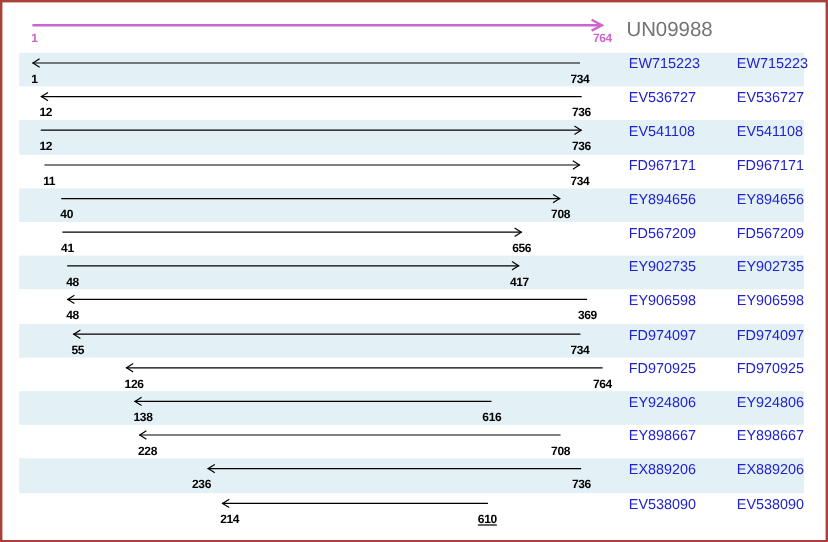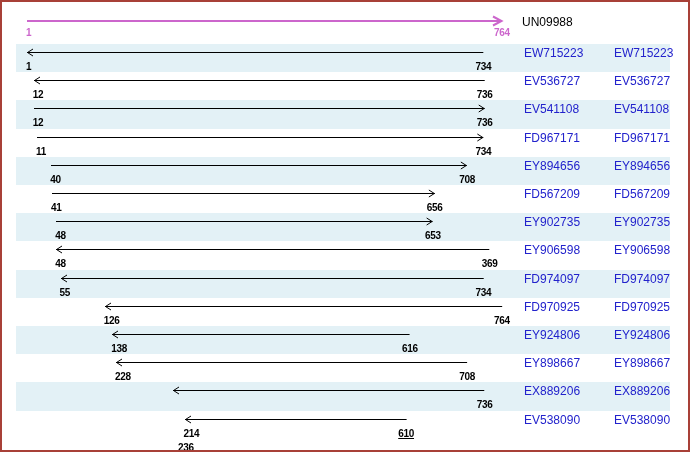--- a/index.html
+++ b/index.html
@@ -2,21 +2,21 @@
 <html><head>
 <meta charset="utf-8">
 <style>
   html,body{margin:0;padding:0;background:#fff;}
   .canvas{
     position:relative;width:690px;height:452px;box-sizing:border-box;
     border:2px solid #a84038;background:#ffffff;overflow:hidden;
     font-family:"Liberation Sans",sans-serif;
   }
   
-  .contig-name{position:absolute;top:13px;font-size:12px;color:#000000;white-space:nowrap;}
+  .contig-name{position:absolute;top:13px;font-size:17px;color:#737373;white-space:nowrap;}
   .num{
     position:absolute;font-size:10px;font-weight:bold;letter-spacing:-0.3px;
     color:#000;white-space:nowrap;line-height:11px;
   }
   .num.magenta{color:#cc66cc;}
   .num.centered{transform:translateX(-50%);}
   
   #rows{position:absolute;left:0;top:42px;right:0;}
   .row{position:absolute;left:0;width:100%;height:28.2px;}
   .rowbg{position:absolute;left:14px;width:654px;top:0;height:100%;}
@@ -109,21 +109,21 @@
     <a class="acc col1" style="left: 522px;">FD567209</a>
     <a class="acc col2" style="left: 612px;">FD567209</a>
   </div>
       <div class="row" style="top: 169.2px;">
     <div class="rowbg" style="background: rgb(227, 241, 246);"></div>
     <svg class="arrow-svg" width="376.6382699868939" height="11" style="left: 54.2595px;">
           <line x1="0" x2="376.6382699868939" y1="5.5" y2="5.5" stroke="#000000" stroke-width="1"></line>
           <path d="M 370.6382699868939 2 L 376.1382699868939 5.5 L 370.6382699868939 9" fill="none" stroke="#000000" stroke-width="1"></path>
         </svg>
     <span class="num start" style="left: 53.2595px; top: 17px;">48</span>
-    <span class="num centered end" style="left: 430.898px; top: 17px;">653</span>
+    <span class="num centered end" style="left: 430.898px; top: 17px;">417</span>
     <a class="acc col1" style="left: 522px;">EY902735</a>
     <a class="acc col2" style="left: 612px;">EY902735</a>
   </div>
       <div class="row" style="top: 197.4px;">
     <div class="rowbg"></div>
     <svg class="arrow-svg" width="433.2896461336828" height="11" style="left: 54.2595px;">
           <line x1="0" x2="433.2896461336828" y1="5.5" y2="5.5" stroke="#000000" stroke-width="1"></line>
           <path d="M 6 2 L 0.5 5.5 L 6 9" fill="none" stroke="#000000" stroke-width="1"></path>
         </svg>
     <span class="num start" style="left: 53.2595px; top: 17px;">48</span>
@@ -174,21 +174,21 @@
     <span class="num centered end" style="left: 465.138px; top: 17px;">708</span>
     <a class="acc col1" style="left: 522px;">EY898667</a>
     <a class="acc col2" style="left: 612px;">EY898667</a>
   </div>
       <div class="row" style="top: 338.4px;">
     <div class="rowbg" style="background: rgb(227, 241, 246);"></div>
     <svg class="arrow-svg" width="311.27129750982965" height="11" style="left: 171.298px;">
           <line x1="0" x2="311.27129750982965" y1="5.5" y2="5.5" stroke="#000000" stroke-width="1"></line>
           <path d="M 6 2 L 0.5 5.5 L 6 9" fill="none" stroke="#000000" stroke-width="1"></path>
         </svg>
-    <span class="num start" style="left: 176px; top: 17px; margin-top: 43px;">236</span>
+    <span class="num start" style="left: 158px; top: 17px;">236</span>
     <span class="num centered end" style="left: 482.569px; top: 17px;">736</span>
     <a class="acc col1" style="left: 522px;">EX889206</a>
     <a class="acc col2" style="left: 612px;">EX889206</a>
   </div>
       <div class="row" style="top: 366.6px;">
     <div class="rowbg"></div>
     <svg class="arrow-svg" width="221.6251638269987" height="11" style="left: 182.503px;">
           <line x1="0" x2="221.6251638269987" y1="5.5" y2="5.5" stroke="#000000" stroke-width="1"></line>
           <path d="M 6 2 L 0.5 5.5 L 6 9" fill="none" stroke="#000000" stroke-width="1"></path>
         </svg>

